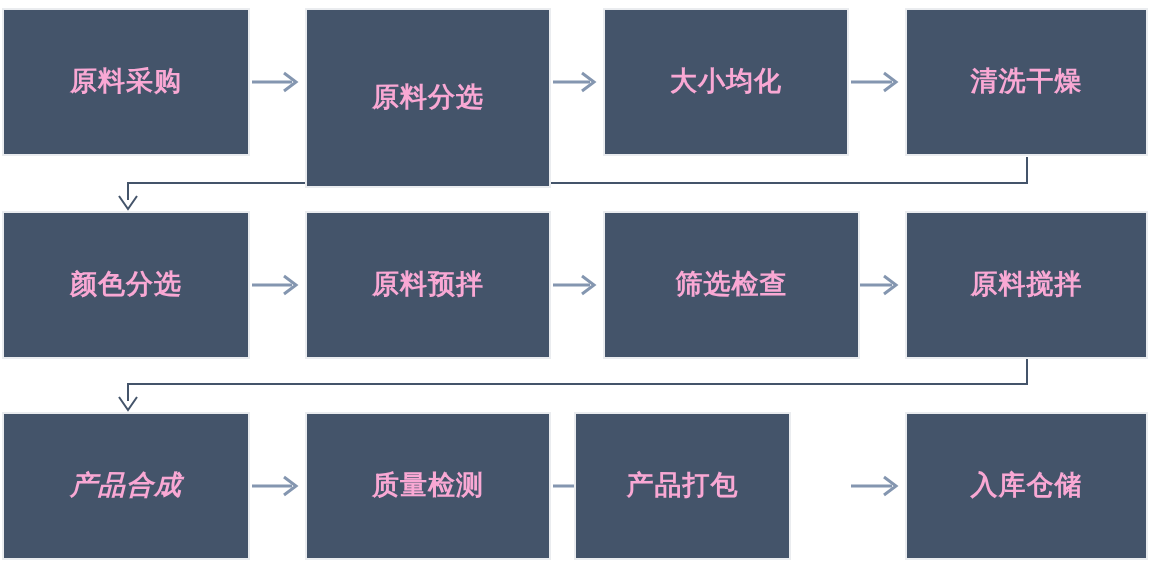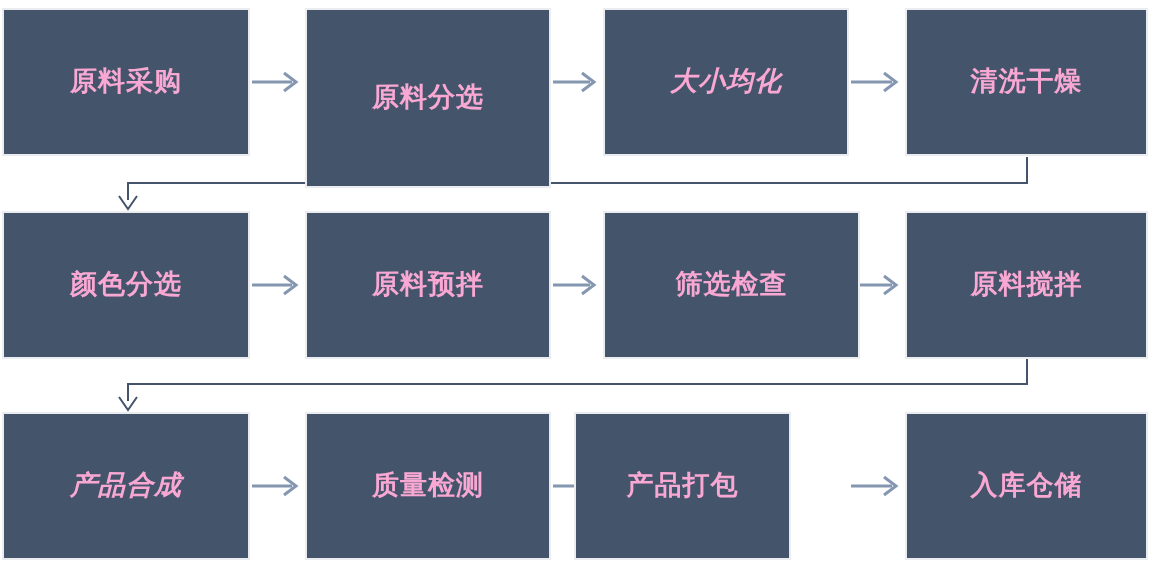--- a/index.html
+++ b/index.html
@@ -101,21 +101,21 @@
       <polyline points="884,477 896,486 884,495" fill="none" stroke="#8496B0" stroke-width="3"></polyline>
     </g>
   </svg>
 
   <div class="node-box" style="left:2px;  top:8px;   width:248px; height:148px;">
     <span class="node-label">原料采购</span>
   </div>
   <div class="node-box" style="left:305px; top:8px;   width:246px; height:180px;">
     <span class="node-label">原料分选</span>
   </div>
-  <div class="node-box" style="left:603px; top:8px;   width:246px; height:148px;font-style:italic;">
+  <div class="node-box" style="left:603px; top:8px;   width:246px; height:148px;">
     <span class="node-label">大小均化</span>
   </div>
   <div class="node-box" style="left:905px; top:8px;   width:243px; height:148px;">
     <span class="node-label">清洗干燥</span>
   </div>
 
   <div class="node-box" style="left:305px; top:211px; width:246px; height:148px;">
     <span class="node-label">原料预拌</span>
   </div>
   <div class="node-box" style="left:2px;  top:211px; width:248px; height:148px;">

